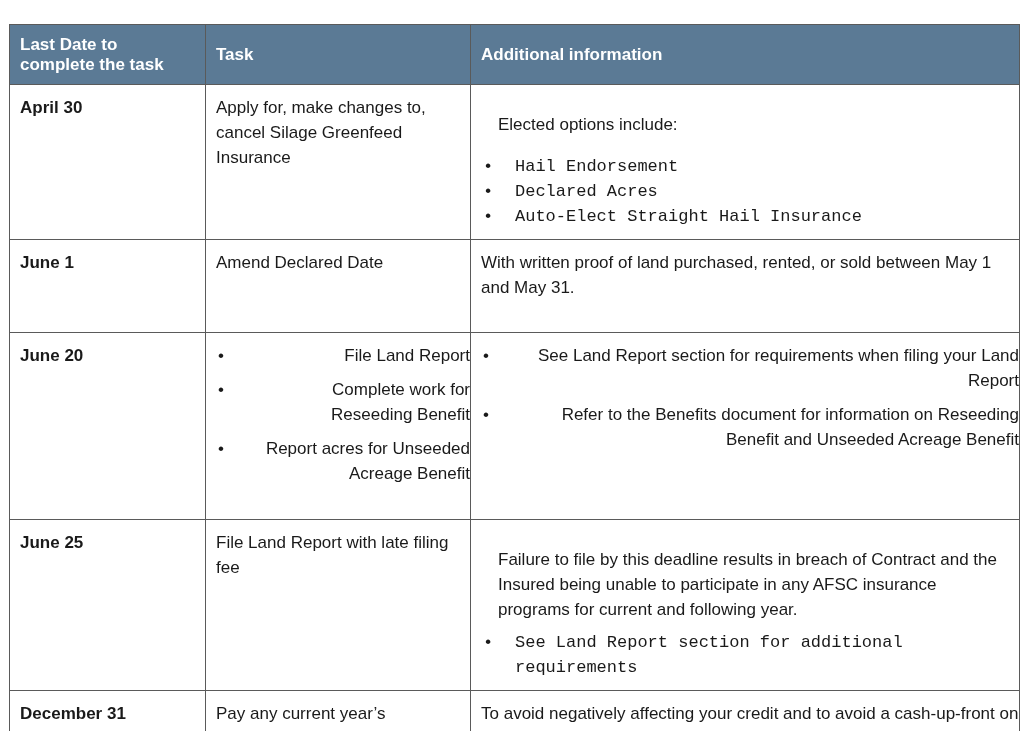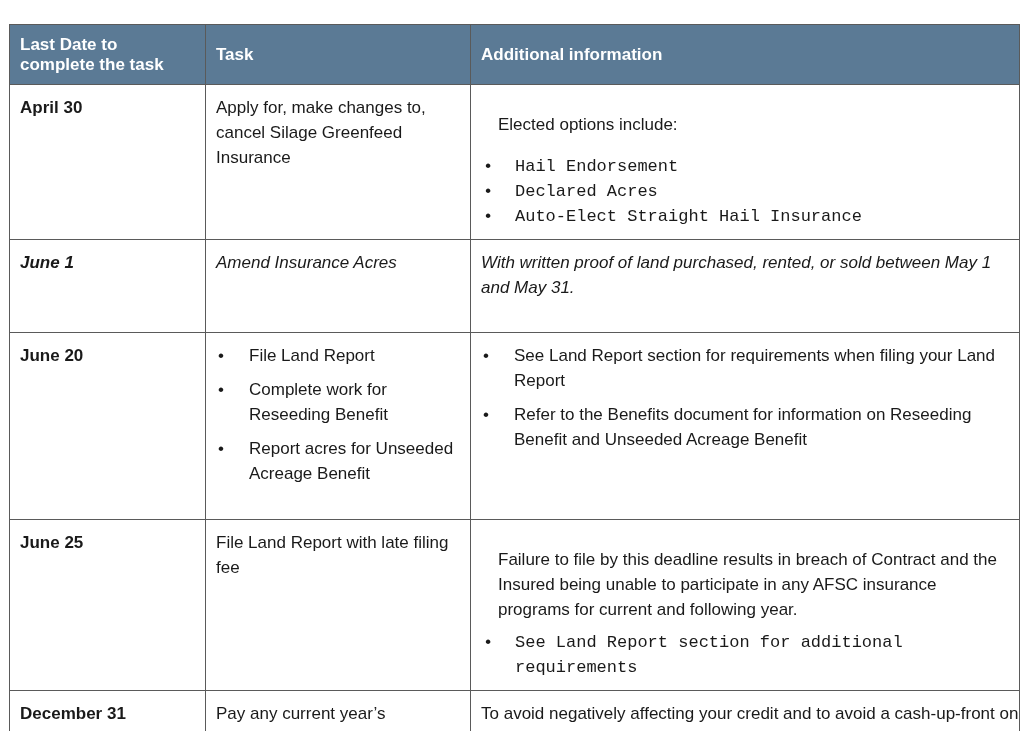--- a/index.html
+++ b/index.html
@@ -17,27 +17,27 @@
     line-height: 20px; height: 59px; vertical-align: middle; padding: 0 10px 0 10px;
   }
   table.deadlines td {
     font-size: 17px; line-height: 25px; padding: 10px 0 10px 10px;
   }
   td.date { font-weight: bold; }
   col.c1 { width: 196px; } col.c2 { width: 265px; } col.c3 { width: 549px; }
   ul { margin: 0; padding: 0; list-style: none; }
   ul.tight li { position: relative; padding-left: 34px; font-family: Liberation Mono, monospace; }
   ul.tight li::before { content: "•"; position: absolute; left: 2px; top: 0; }
-  ul.spaced li { position: relative; padding-left: 33px; margin-bottom: 9px; }
+  ul.spaced li { position: relative; padding-left: 33px; margin-bottom: 9px; text-align: right; }
   ul.spaced li:last-child { margin-bottom: 0; }
   ul.spaced li::before { content: "•"; position: absolute; left: 2px; top: 0; }
   p { margin: 17px; }
   p.para-gap { margin-bottom: 8px; }
   tr.r1 td { height: 108px; }
-  tr.r2 td { height: 72px; font-style: italic; }
+  tr.r2 td { height: 72px; }
   tr.r3 td { height: 166px; }
   tr.r4 td { height: 107px; }
   tr.r5 td { height: 98px; }
 </style>
 </head>
 <body>
 
 <table class="deadlines">
   <colgroup>
       <col class="c1">
@@ -59,21 +59,21 @@
         <p>Elected options include:</p>
         <ul class="tight">
           <li>Hail Endorsement</li>
           <li>Declared Acres</li>
           <li>Auto-Elect Straight Hail Insurance</li>
         </ul>
       </td>
     </tr>
     <tr class="r2">
       <td class="date">June 1</td>
-      <td>Amend Insurance Acres</td>
+      <td>Amend Declared Date</td>
       <td>With written proof of land purchased, rented, or sold between May 1 and May 31.</td>
     </tr>
     <tr class="r3">
       <td class="date">June 20</td>
       <td>
         <ul class="spaced">
           <li>File Land Report</li>
           <li>Complete work for Reseeding Benefit</li>
           <li>Report acres for Unseeded Acreage Benefit</li>
         </ul>

